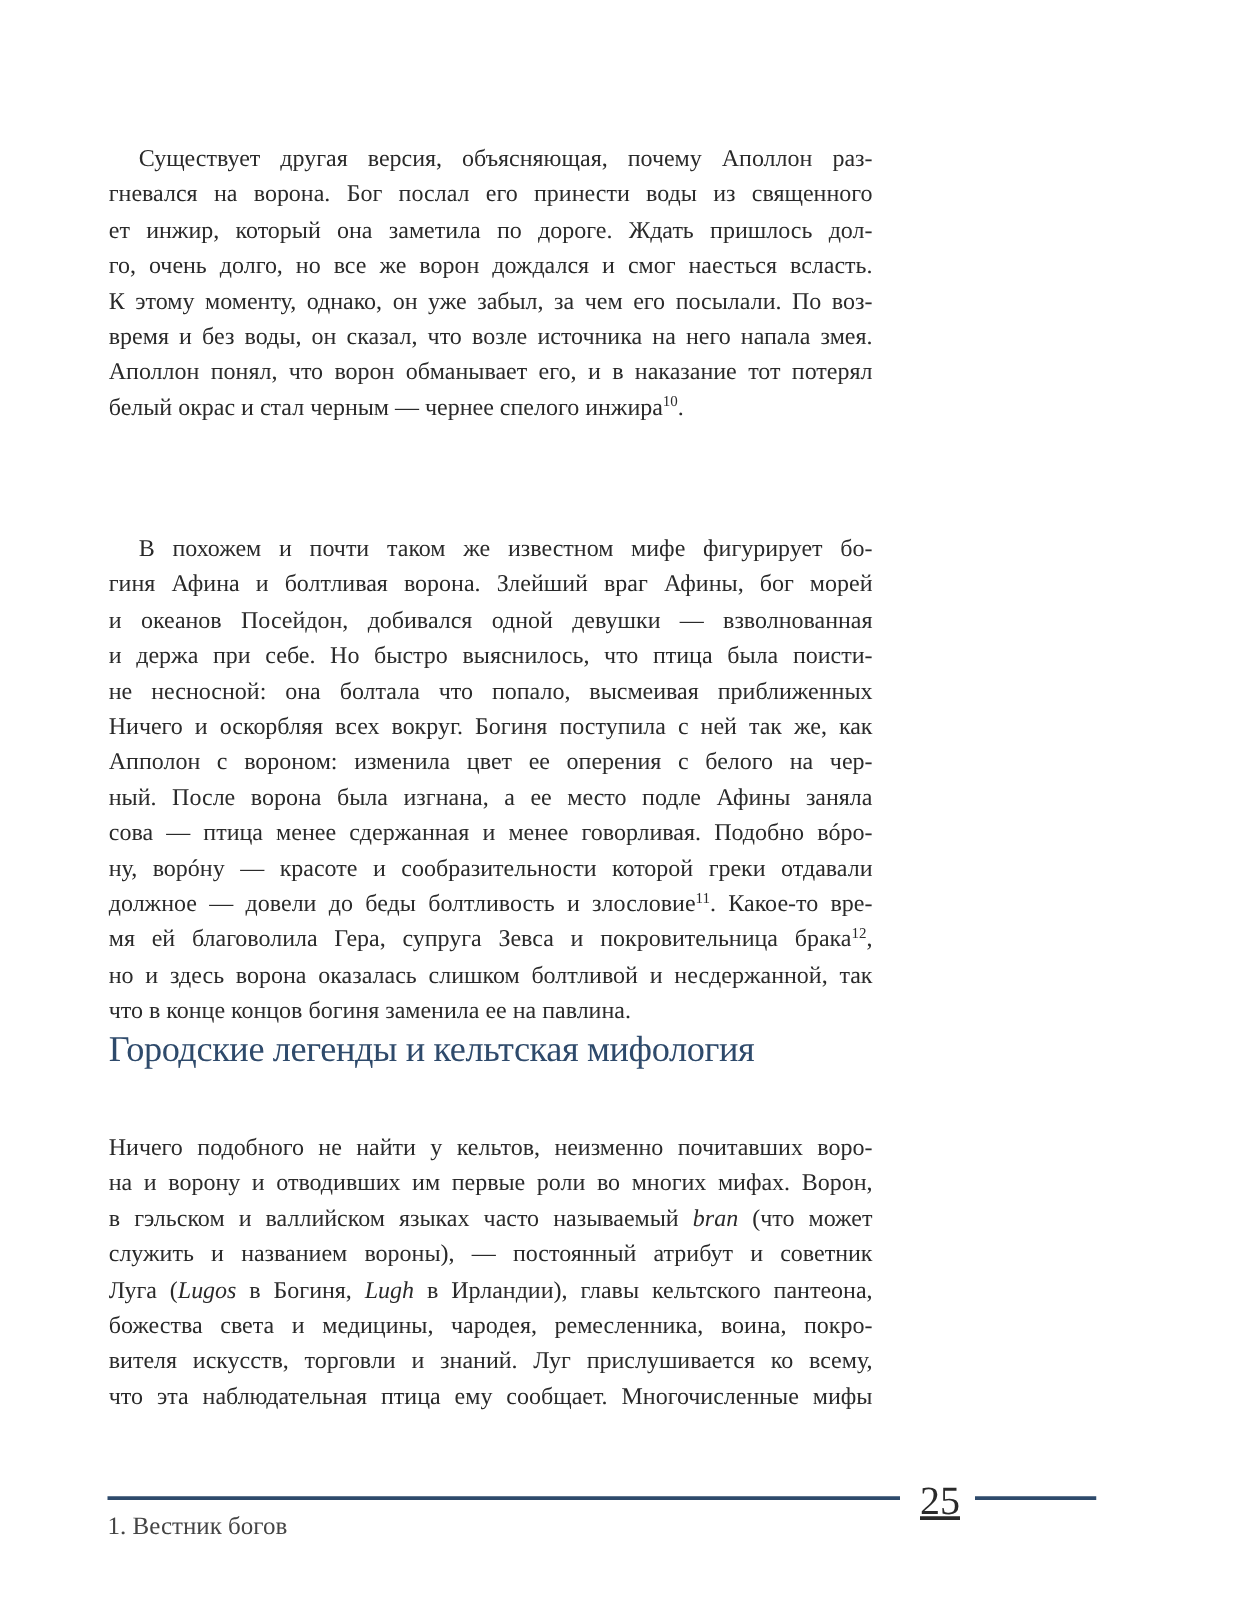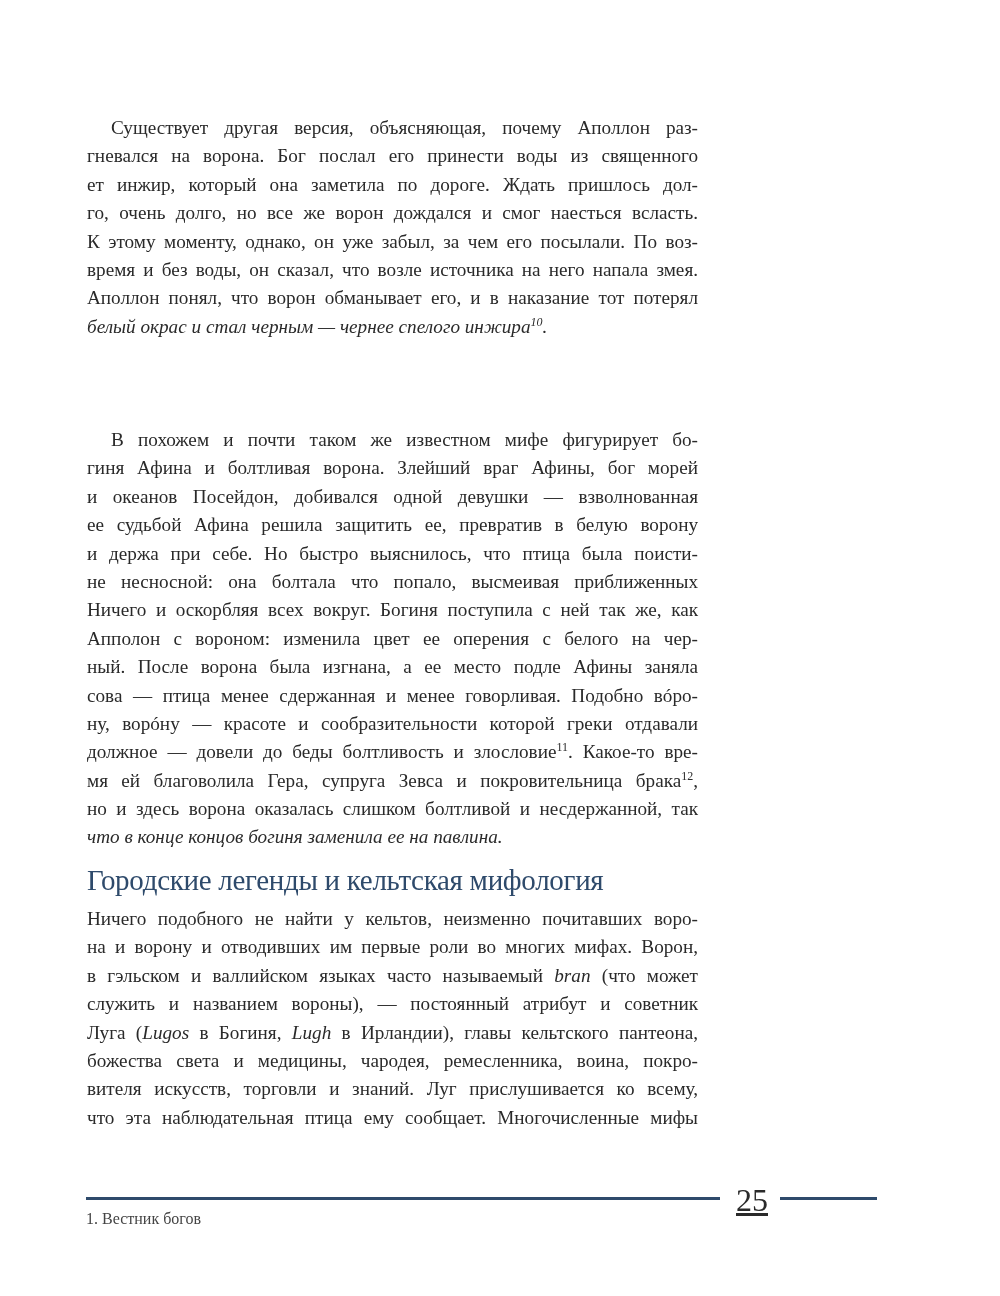--- a/index.html
+++ b/index.html
@@ -1,54 +1,53 @@
 <!DOCTYPE html>
 <html><head>
 <meta charset="utf-8">
 <style>
   html, body { margin: 0; padding: 0; background: #ffffff; }
   body { width: 1000px; height: 1296px; position: relative; overflow: hidden;
          font-family: "Liberation Serif", "DejaVu Serif", serif; color: #2a2a2a; }
   .block { position: absolute; left: 87px; width: 611px; }
   .line { display: block; height: 28.4px; line-height: 28.4px; font-size: 19.2px;
           white-space: nowrap; text-align: justify; text-align-last: justify; }
-  .line.last { text-align-last: left; font-style: italic; }
+  .line.last { text-align-last: left; }
   .line.indent { padding-left: 24px; }
   sup { font-size: 12px; line-height: 0; vertical-align: 7px; }
   em { font-style: italic; }
   #p1 { top: 114px; }
   #p2 { top: 426px; }
-  #heading { position: absolute; left: 87px; top: 864px; font-size: 29px; color: #2e4a6b;
+  #heading { position: absolute; left: 87px; top: 824px; font-size: 29px; color: #2e4a6b;
              letter-spacing: -0.3px; white-space: nowrap; }
   #p3 { top: 905px; }
   .rule { position: absolute; height: 3px; background: #2e4a6b; top: 1197px; }
   #rule-left { left: 86px; width: 634px; }
   #rule-right { left: 780px; width: 97px; }
   #page-number { position: absolute; left: 736px; top: 1182px; font-size: 32px; color: #2a2a2a; text-decoration: underline; }
-  #running-footer { position: absolute; left: 86px; top: 1210px; font-size: 16px; color: #444; }
+  #running-footer { position: absolute; left: 86px; top: 1210px; font-size: 20px; color: #444; }
 </style>
 </head>
 <body>
 
 <div id="p1" class="block">
   <span class="line indent">Существует другая версия, объясняющая, почему Аполлон раз-</span>
   <span class="line">гневался на ворона. Бог послал его принести воды из священного</span>
   <span class="line">ет инжир, который она заметила по дороге. Ждать пришлось дол-</span>
   <span class="line">го, очень долго, но все же ворон дождался и смог наесться всласть.</span>
   <span class="line">К этому моменту, однако, он уже забыл, за чем его посылали. По воз-</span>
   <span class="line">время и без воды, он сказал, что возле источника на него напала змея.</span>
   <span class="line">Аполлон понял, что ворон обманывает его, и в наказание тот потерял</span>
   <span class="line last"><span>белый окрас и стал черным — чернее спелого инжира</span><sup>10</sup><span>.</span></span>
 </div>
 
 <div id="p2" class="block">
   <span class="line indent">В похожем и почти таком же известном мифе фигурирует бо-</span>
   <span class="line">гиня Афина и болтливая ворона. Злейший враг Афины, бог морей</span>
   <span class="line">и океанов Посейдон, добивался одной девушки — взволнованная</span>
-  <span class="line">ее судьбой Афина решила защитить ее, превратив в белую ворону</span>
   <span class="line">и держа при себе. Но быстро выяснилось, что птица была поисти-</span>
   <span class="line">не несносной: она болтала что попало, высмеивая приближенных</span>
   <span class="line">Ничего и оскорбляя всех вокруг. Богиня поступила с ней так же, как</span>
   <span class="line">Апполон с вороном: изменила цвет ее оперения с белого на чер-</span>
   <span class="line">ный. После ворона была изгнана, а ее место подле Афины заняла</span>
   <span class="line">сова — птица менее сдержанная и менее говорливая. Подобно вóро-</span>
   <span class="line">ну, ворóну — красоте и сообразительности которой греки отдавали</span>
   <span class="line"><span>должное — довели до беды болтливость и злословие</span><sup>11</sup><span>. Какое-то вре-</span></span>
   <span class="line"><span>мя ей благоволила Гера, супруга Зевса и покровительница брака</span><sup>12</sup><span>,</span></span>
   <span class="line">но и здесь ворона оказалась слишком болтливой и несдержанной, так</span>

